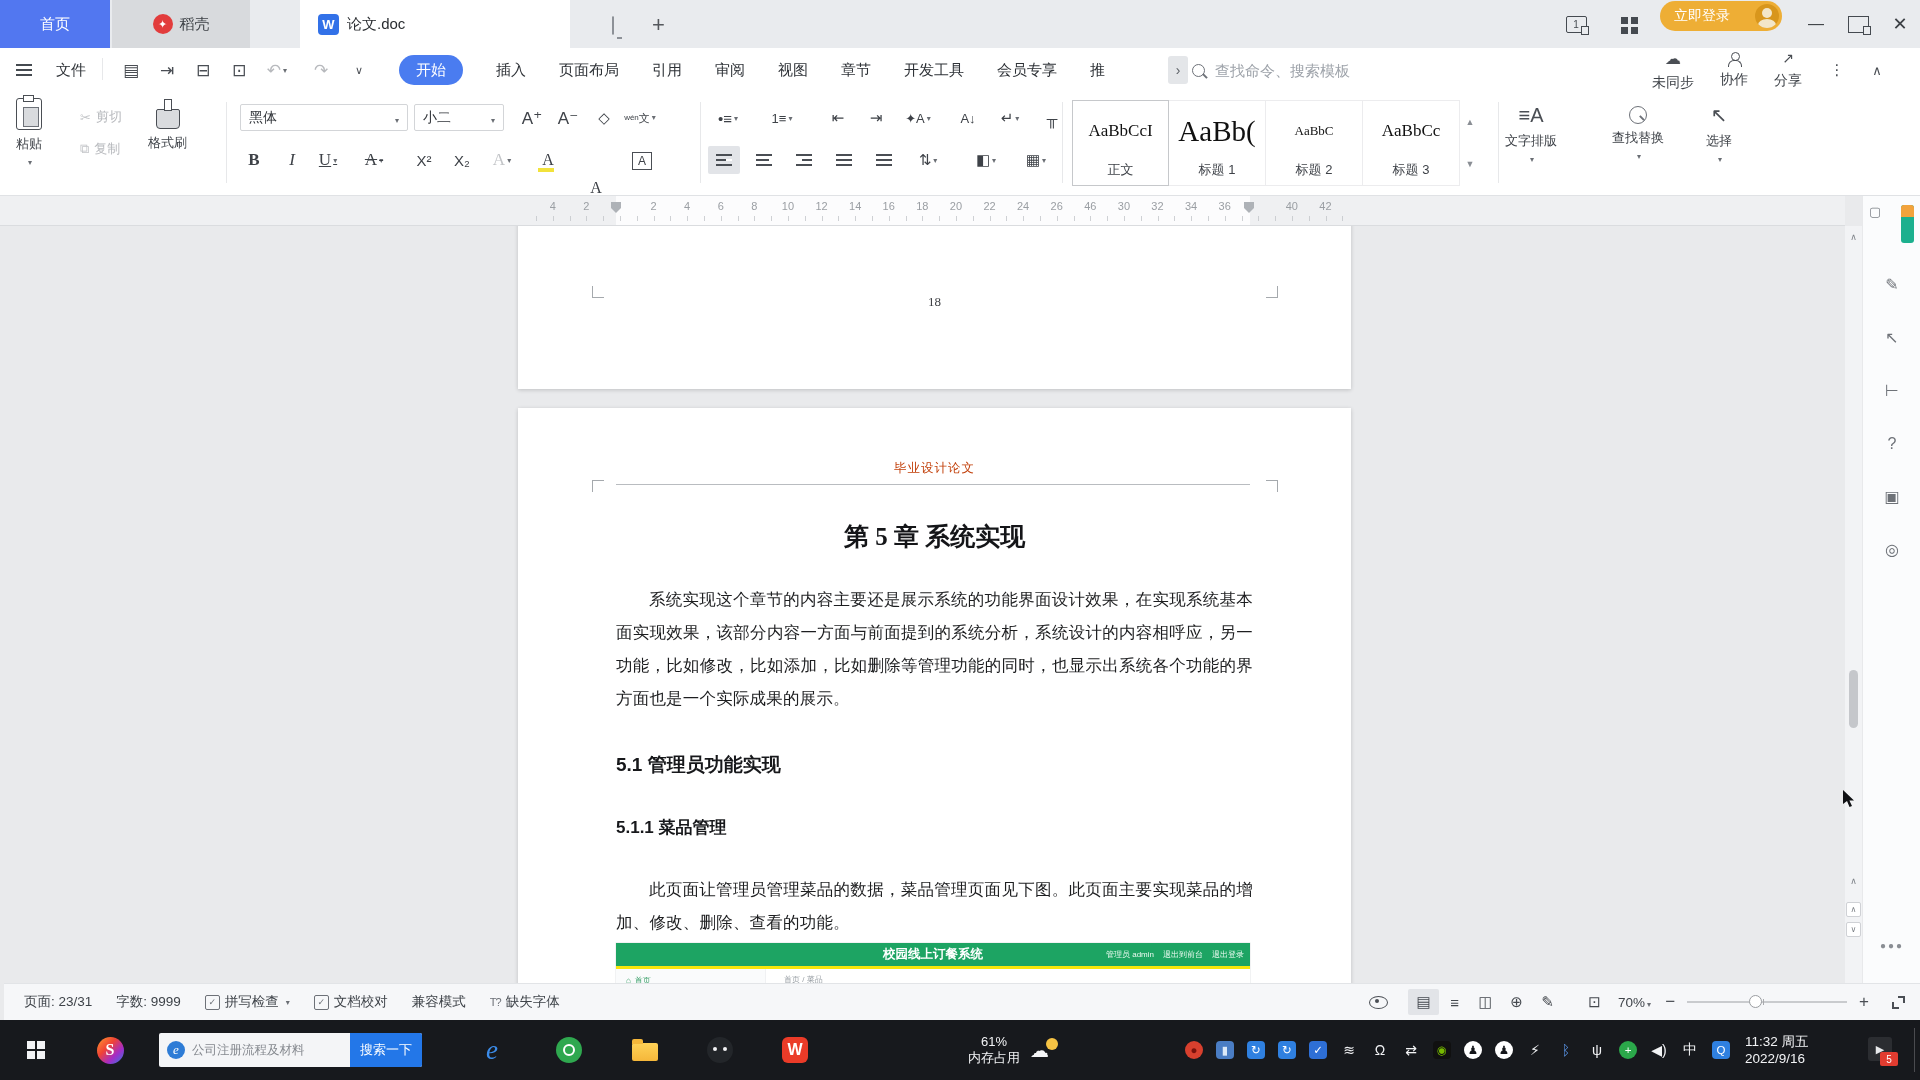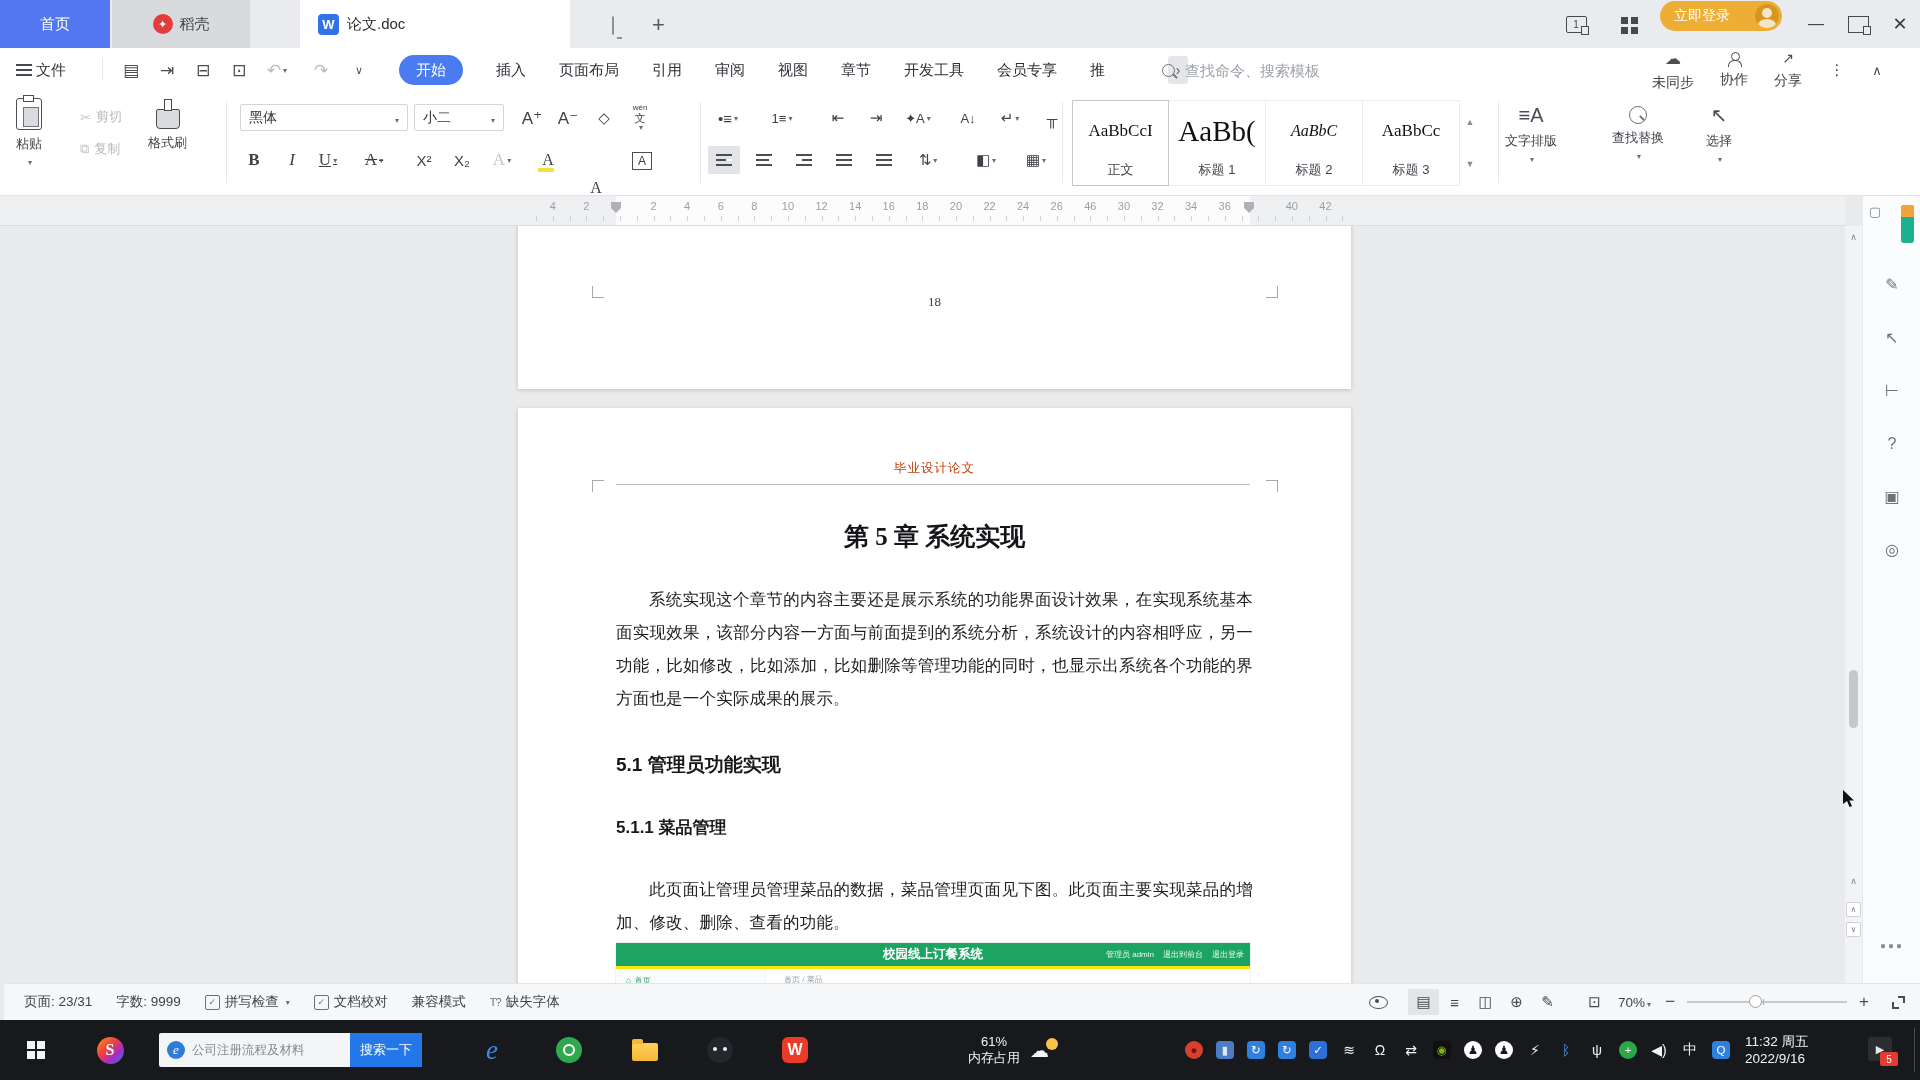--- a/index.html
+++ b/index.html
@@ -30,29 +30,29 @@
   .avatar::before{content:"";position:absolute;left:7px;top:4px;width:10px;height:10px;border-radius:50%;background:#f3e6c8;}
   .avatar::after{content:"";position:absolute;left:3px;top:15px;width:18px;height:12px;border-radius:50%;background:#f3e6c8;}
   .winbtn{position:absolute;top:0;width:40px;height:48px;display:flex;align-items:center;justify-content:center;
     font-size:16px;color:#3c4045;}
   .onew{width:19px;height:15px;border:1.6px solid #454a50;border-radius:2px;font-size:10px;color:#454a50;
     display:flex;align-items:center;justify-content:center;position:relative;}
   .onew::after{content:"";position:absolute;right:-3px;bottom:-3px;width:6px;height:7px;border:1.6px solid #454a50;background:#e9ebee;}
   .gridic{width:7px;height:7px;background:#454a50;box-shadow:10px 0 #454a50,0 10px #454a50,10px 10px #454a50;margin:-8px 0 0 -8px;}
   
   .ribrow{position:absolute;left:0;top:48px;width:1920px;height:44px;background:#fff;}
-  .filebtn{position:absolute;left:16px;top:0;height:44px;display:flex;align-items:center;gap:4px;font-size:15px;color:#2e3237;}
+  .filebtn{position:absolute;left:16px;top:0;height:44px;display:flex;align-items:center;gap:24px;font-size:15px;color:#2e3237;}
   .burger{width:16px;height:2px;background:#454a50;box-shadow:0 5px #454a50,0 10px #454a50;margin-top:-10px;}
   .qi{position:absolute;top:0;height:44px;display:flex;align-items:center;justify-content:center;width:30px;font-size:17px;color:#4a4e54;}
   .rtabs{position:absolute;left:399px;top:0;height:44px;display:flex;align-items:center;gap:33px;}
   .rtab{font-size:15px;color:#2e3237;white-space:nowrap;}
   .rtab.active{background:#4a7cf0;color:#fff;border-radius:15px;height:30px;display:flex;align-items:center;padding:0 17px;}
   .scrollchip{position:absolute;left:1168px;top:8px;width:20px;height:28px;background:#e4e6e9;border-radius:3px;
     display:flex;align-items:center;justify-content:center;color:#5a5e64;font-size:14px;}
-  .ribsearch{position:absolute;left:1162px;top:0;height:44px;display:flex;align-items:center;gap:8px;}
+  .ribsearch{position:absolute;left:1192px;top:0;height:44px;display:flex;align-items:center;gap:8px;}
   .ribsearch input{border:none;outline:none;font-size:15px;color:#444;width:230px;background:transparent;font-family:inherit;}
   .ribsearch input::placeholder{color:#9ea3aa;}
   .mag{width:11px;height:11px;border:1.8px solid #6d7178;border-radius:50%;position:relative;flex:none;}
   .mag::after{content:"";position:absolute;left:9px;top:10px;width:6px;height:1.8px;background:#6d7178;transform:rotate(45deg);}
   .ribright{position:absolute;right:118px;top:0;height:44px;display:flex;align-items:center;gap:26px;font-size:14px;color:#3e4248;}
   .rr{display:flex;align-items:center;gap:6px;flex-direction:column;}
   .person{width:13px;height:13px;position:relative;}
   .person::before{content:"";position:absolute;left:3px;top:0;width:7px;height:7px;border-radius:50%;border:1.4px solid #4a4e54;}
   .person::after{content:"";position:absolute;left:0;top:8px;width:12px;height:6px;border-radius:6px 6px 0 0;border:1.4px solid #4a4e54;border-bottom:none;}
   
@@ -75,21 +75,21 @@
   .alg::before{content:"";position:absolute;left:0;top:0;width:16px;height:2px;background:#4a4e54;box-shadow:0 5px #4a4e54,0 10px #4a4e54;}
   .alg::after{content:"";position:absolute;top:5px;height:2px;background:#fff;}
   .alg.l::after{left:10px;width:6px;} .alg.c::after{left:13px;width:3px;background:#fff;}
   .alg.r::after{left:0;width:6px;} .alg.j::after{width:0;}
   .tbtn.on{background:#e2e4e8;border-radius:2px;}
   .gallery{position:absolute;left:1072px;top:8px;width:388px;height:86px;display:flex;}
   .gcell{width:97px;height:86px;box-sizing:border-box;border:1px solid #ececee;border-left:none;display:flex;flex-direction:column;
     align-items:center;justify-content:flex-end;padding-bottom:6px;background:#fff;}
   .gcell:first-child{border:1px solid #c6c8cb;}
   .gprev{font-family:"Liberation Serif","DejaVu Serif",serif;font-size:17px;color:#111;flex:1;display:flex;align-items:center;}
-  .gcell.big .gprev{font-size:29px;} .gcell.mid .gprev{font-size:16px;font-style:italic;}
+  .gcell.big .gprev{font-size:29px;} .gcell.mid .gprev{font-size:13px;}
   .glab{font-size:13px;color:#3e4248;}
   .garr{position:absolute;left:1462px;width:16px;height:40px;display:flex;align-items:center;justify-content:center;font-size:9px;color:#8a8e94;}
   
   .ruler{position:absolute;left:0;top:196px;width:1845px;height:30px;background:#eff0f2;border-bottom:1px solid #dadcdf;box-sizing:border-box;}
   .rulwhite{position:absolute;left:616px;top:0;width:634px;height:29px;background:#fcfcfd;}
   .rulticks{position:absolute;left:536px;top:20px;width:816px;height:5px;
     background:repeating-linear-gradient(90deg,#c3c6ca 0 1px,transparent 1px 16.8px);opacity:.8;}
   .rulnums{position:absolute;left:536px;top:4px;display:flex;}
   .rnum{width:33.6px;text-align:center;font-size:11px;color:#9a9ea3;flex:none;}
   .pent{position:absolute;top:6px;width:10px;height:11px;background:#aeb2b7;
@@ -289,21 +289,21 @@
       <span>黑体</span>
         <span class="car"></span>
     </div>
     <div class="combo" style="left:414px;width:90px;">
       <span>小二</span>
         <span class="car"></span>
     </div>
     <span class="tbtn r1 g" style="left:516px;font-size:17px;" data-g="A⁺"></span>
     <span class="tbtn r1 g" style="left:552px;font-size:17px;" data-g="A⁻"></span>
     <span class="tbtn r1 g" style="left:588px;" data-g="◇"></span>
-    <div class="tbtn r1 car" style="left:624px;flex-direction:column;line-height:10px;">
+    <div class="tbtn r1 car" style="left:624px;flex-direction:row;line-height:10px;">
       <span style="font-size:8px;">wén</span>
         <span style="font-size:11px;">文</span>
     </div>
 
     <span class="tbtn r2 g serif" style="left:238px;font-weight:bold;font-size:17px;" data-g="B"></span>
     <span class="tbtn r2 g serif" style="left:276px;font-style:italic;font-size:17px;" data-g="I"></span>
     <span class="tbtn r2 g serif car" style="left:312px;text-decoration:underline;font-size:17px;" data-g="U"></span>
     <span class="tbtn r2 g serif car" style="left:358px;text-decoration:line-through;font-size:17px;" data-g="A"></span>
     <span class="tbtn r2 g" style="left:408px;" data-g="X²"></span>
     <span class="tbtn r2 g" style="left:446px;" data-g="X₂"></span>

